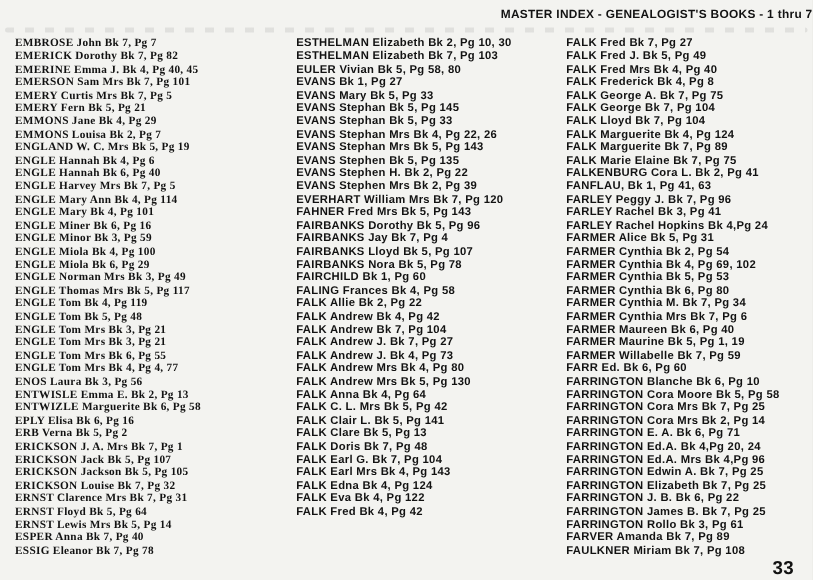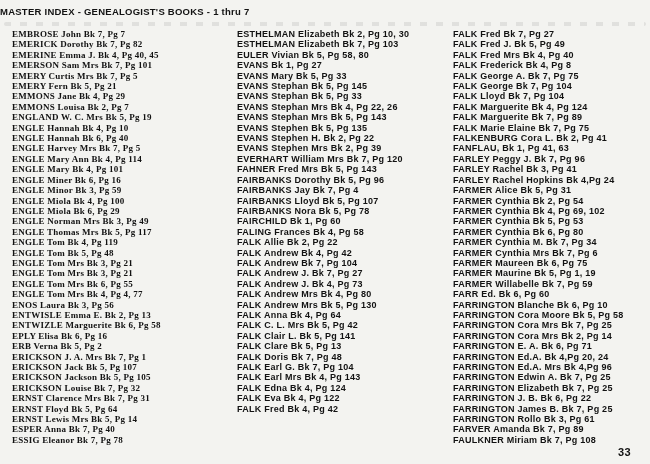--- a/index.html
+++ b/index.html
@@ -17,21 +17,21 @@
     background: #f3f3f0;
     color: #121212;
     font-family: "Liberation Sans", sans-serif;
     font-weight: bold;
   }
   .title {
     position: absolute;
     top: 6px;
     left: 0;
     width: 650px;
-    text-align: left;
+    text-align: right;
     font-size: 9.5px;
     letter-spacing: 0.25px;
     white-space: nowrap;
   }
   .scan-artifact {
     position: absolute;
     top: 22px;
     left: 4px;
     width: 642px;
     height: 4px;
@@ -49,21 +49,21 @@
     white-space: nowrap;
   }
   .col-1 { left: 12px;  width: 222px; font-family: Liberation Serif, serif; }
   .col-2 { left: 237px; width: 214px; }
   .col-3 { left: 453px; width: 195px; }
   .entry { height: 10.42px; }
   .page-number {
     position: absolute;
     top: 446px;
     left: 618px;
-    font-size: 11px;
+    font-size: 15px;
     letter-spacing: 0.3px;
   }
 </style>
 </head>
 <body>
 
 <div class="page">
   <div class="title">MASTER INDEX - GENEALOGIST'S BOOKS - 1 thru 7</div>
 
   <div class="scan-artifact"></div>
@@ -71,21 +71,21 @@
   <div class="col col-1">
       <div class="entry">EMBROSE John Bk 7, Pg 7</div>
       <div class="entry">EMERICK Dorothy Bk 7, Pg 82</div>
       <div class="entry">EMERINE Emma J. Bk 4, Pg 40, 45</div>
       <div class="entry">EMERSON Sam Mrs Bk 7, Pg 101</div>
       <div class="entry">EMERY Curtis Mrs Bk 7, Pg 5</div>
       <div class="entry">EMERY Fern Bk 5, Pg 21</div>
       <div class="entry">EMMONS Jane Bk 4, Pg 29</div>
       <div class="entry">EMMONS Louisa Bk 2, Pg 7</div>
       <div class="entry">ENGLAND W. C. Mrs Bk 5, Pg 19</div>
-      <div class="entry">ENGLE Hannah Bk 4, Pg 10</div>
+      <div class="entry">ENGLE Hannah Bk 4, Pg 6</div>
       <div class="entry">ENGLE Hannah Bk 6, Pg 40</div>
       <div class="entry">ENGLE Harvey Mrs Bk 7, Pg 5</div>
       <div class="entry">ENGLE Mary Ann Bk 4, Pg 114</div>
       <div class="entry">ENGLE Mary Bk 4, Pg 101</div>
       <div class="entry">ENGLE Miner Bk 6, Pg 16</div>
       <div class="entry">ENGLE Minor Bk 3, Pg 59</div>
       <div class="entry">ENGLE Miola Bk 4, Pg 100</div>
       <div class="entry">ENGLE Miola Bk 6, Pg 29</div>
       <div class="entry">ENGLE Norman Mrs Bk 3, Pg 49</div>
       <div class="entry">ENGLE Thomas Mrs Bk 5, Pg 117</div>
@@ -167,21 +167,21 @@
       <div class="entry">FARLEY Peggy J. Bk 7, Pg 96</div>
       <div class="entry">FARLEY Rachel Bk 3, Pg 41</div>
       <div class="entry">FARLEY Rachel Hopkins Bk 4,Pg 24</div>
       <div class="entry">FARMER Alice Bk 5, Pg 31</div>
       <div class="entry">FARMER Cynthia Bk 2, Pg 54</div>
       <div class="entry">FARMER Cynthia Bk 4, Pg 69, 102</div>
       <div class="entry">FARMER Cynthia Bk 5, Pg 53</div>
       <div class="entry">FARMER Cynthia Bk 6, Pg 80</div>
       <div class="entry">FARMER Cynthia M. Bk 7, Pg 34</div>
       <div class="entry">FARMER Cynthia Mrs Bk 7, Pg 6</div>
-      <div class="entry">FARMER Maureen Bk 6, Pg 75</div>
+      <div class="entry">FARMER Maureen Bk 6, Pg 40</div>
       <div class="entry">FARMER Maurine Bk 5, Pg 1, 19</div>
       <div class="entry">FARMER Willabelle Bk 7, Pg 59</div>
       <div class="entry">FARR Ed. Bk 6, Pg 60</div>
       <div class="entry">FARRINGTON Blanche Bk 6, Pg 10</div>
       <div class="entry">FARRINGTON Cora Moore Bk 5, Pg 58</div>
       <div class="entry">FARRINGTON Cora Mrs Bk 7, Pg 25</div>
       <div class="entry">FARRINGTON Cora Mrs Bk 2, Pg 14</div>
       <div class="entry">FARRINGTON E. A. Bk 6, Pg 71</div>
       <div class="entry">FARRINGTON Ed.A. Bk 4,Pg 20, 24</div>
       <div class="entry">FARRINGTON Ed.A. Mrs Bk 4,Pg 96</div>

